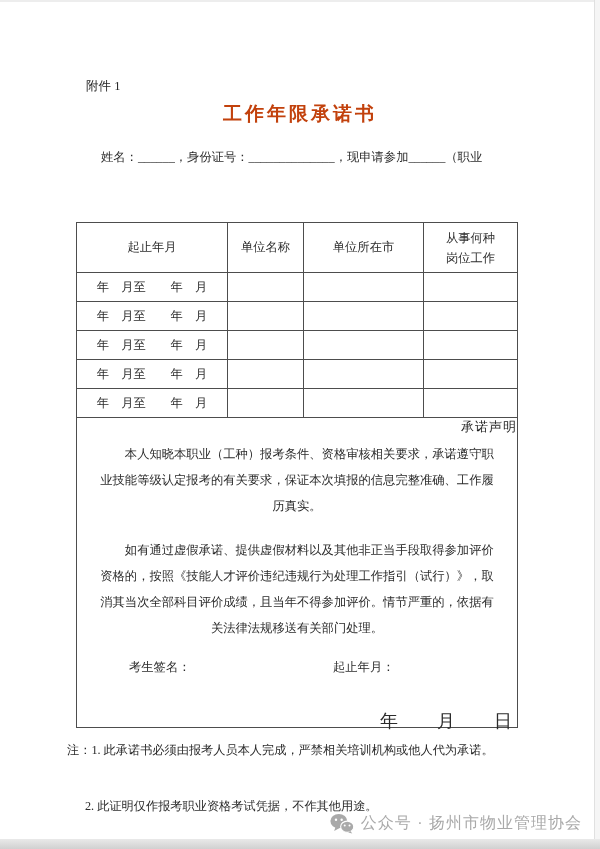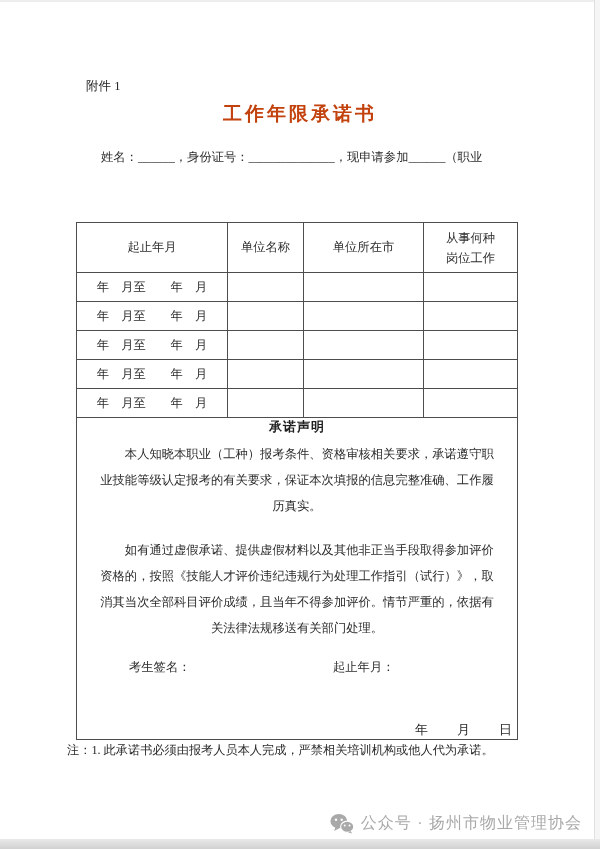--- a/index.html
+++ b/index.html
@@ -19,27 +19,27 @@
   .intro div { white-space:nowrap; }
   .intro .l1 { padding-left:25px; }
 
   table.wh { position:absolute; left:76px; top:222px; width:441px; border-collapse:collapse; table-layout:fixed; }
   table.wh td { border:1px solid #4d4d4d; font-size:12.3px; text-align:center; padding:0; color:#2b2b2b; vertical-align:middle; }
   tr.hdr td { height:49px; }
   .hdr4 div { line-height:20px; }
   tr.datarow td { height:28px; }
 
   td.decl { height:281px; text-align:left; vertical-align:top; padding:6px 12px 0 12px; }
-  .decl-title { text-align:center; font-weight:bold; font-size:13px; height:18px; line-height:18px; letter-spacing:1px; color:#1f1f1f; }
+  .decl-title { text-align:right; font-weight:normal; font-size:13px; height:18px; line-height:18px; letter-spacing:1px; color:#1f1f1f; }
   .decl p { margin:18px; text-indent:2em; line-height:26px; font-size:12.3px; }
   .decl .p1 { margin-top:5px; }
   .sig-row { position:relative; height:18px; margin-top:18px; font-size:12.3px; }
   .sig-row .sig { position:absolute; left:52px; }
   .sig-row .phone { position:absolute; left:256px; }
-  .date-line { text-align:right; margin-top:44px; padding-right:4px; font-size:13px; letter-spacing:1px; height:18px; }
+  .date-line { text-align:right; margin-top:32px; padding-right:4px; font-size:18px; letter-spacing:1px; height:18px; }
 
   .notes { position:absolute; left:67px; top:706px; font-size:12.2px; line-height:24px; color:#2b2b2b; }
   .notes div { white-space:nowrap;margin-top:32px; }
   .notes .n2 { padding-left:18px; }
 
   .watermark {
     position:absolute; right:18px; bottom:15px; display:flex; align-items:center; gap:7px;
     color:#a9a9a9; font-size:16px; letter-spacing:1px;
     font-family:"Liberation Sans","DejaVu Sans",sans-serif;
   }
@@ -116,20 +116,21 @@
           <span class="phone">起止年月：</span>
         </div>
         <div class="date-line">年　　月　　日</div>
       </td>
     </tr>
   </tbody>
     </table>
 
   <div class="notes">
     <div class="n1">注：1. 此承诺书必须由报考人员本人完成，严禁相关培训机构或他人代为承诺。</div>
+    <div class="n2">2. 此证明仅作报考职业资格考试凭据，不作其他用途。</div>
   </div>
 
   <div class="watermark">
     <span>
       <svg width="24" height="21" viewBox="0 0 30 26">
         <ellipse cx="11" cy="10" rx="10.5" ry="9" fill="#a9a9a9"></ellipse>
         <path d="M7 17 L5.2 22.5 L11.5 19 Z" fill="#a9a9a9"></path>
         <circle cx="7.5" cy="8.3" r="1.5" fill="#ffffff"></circle>
         <circle cx="14.6" cy="8.3" r="1.5" fill="#ffffff"></circle>
         <ellipse cx="21.5" cy="17" rx="8.2" ry="7" fill="#a9a9a9" stroke="#ffffff" stroke-width="1.4"></ellipse>

